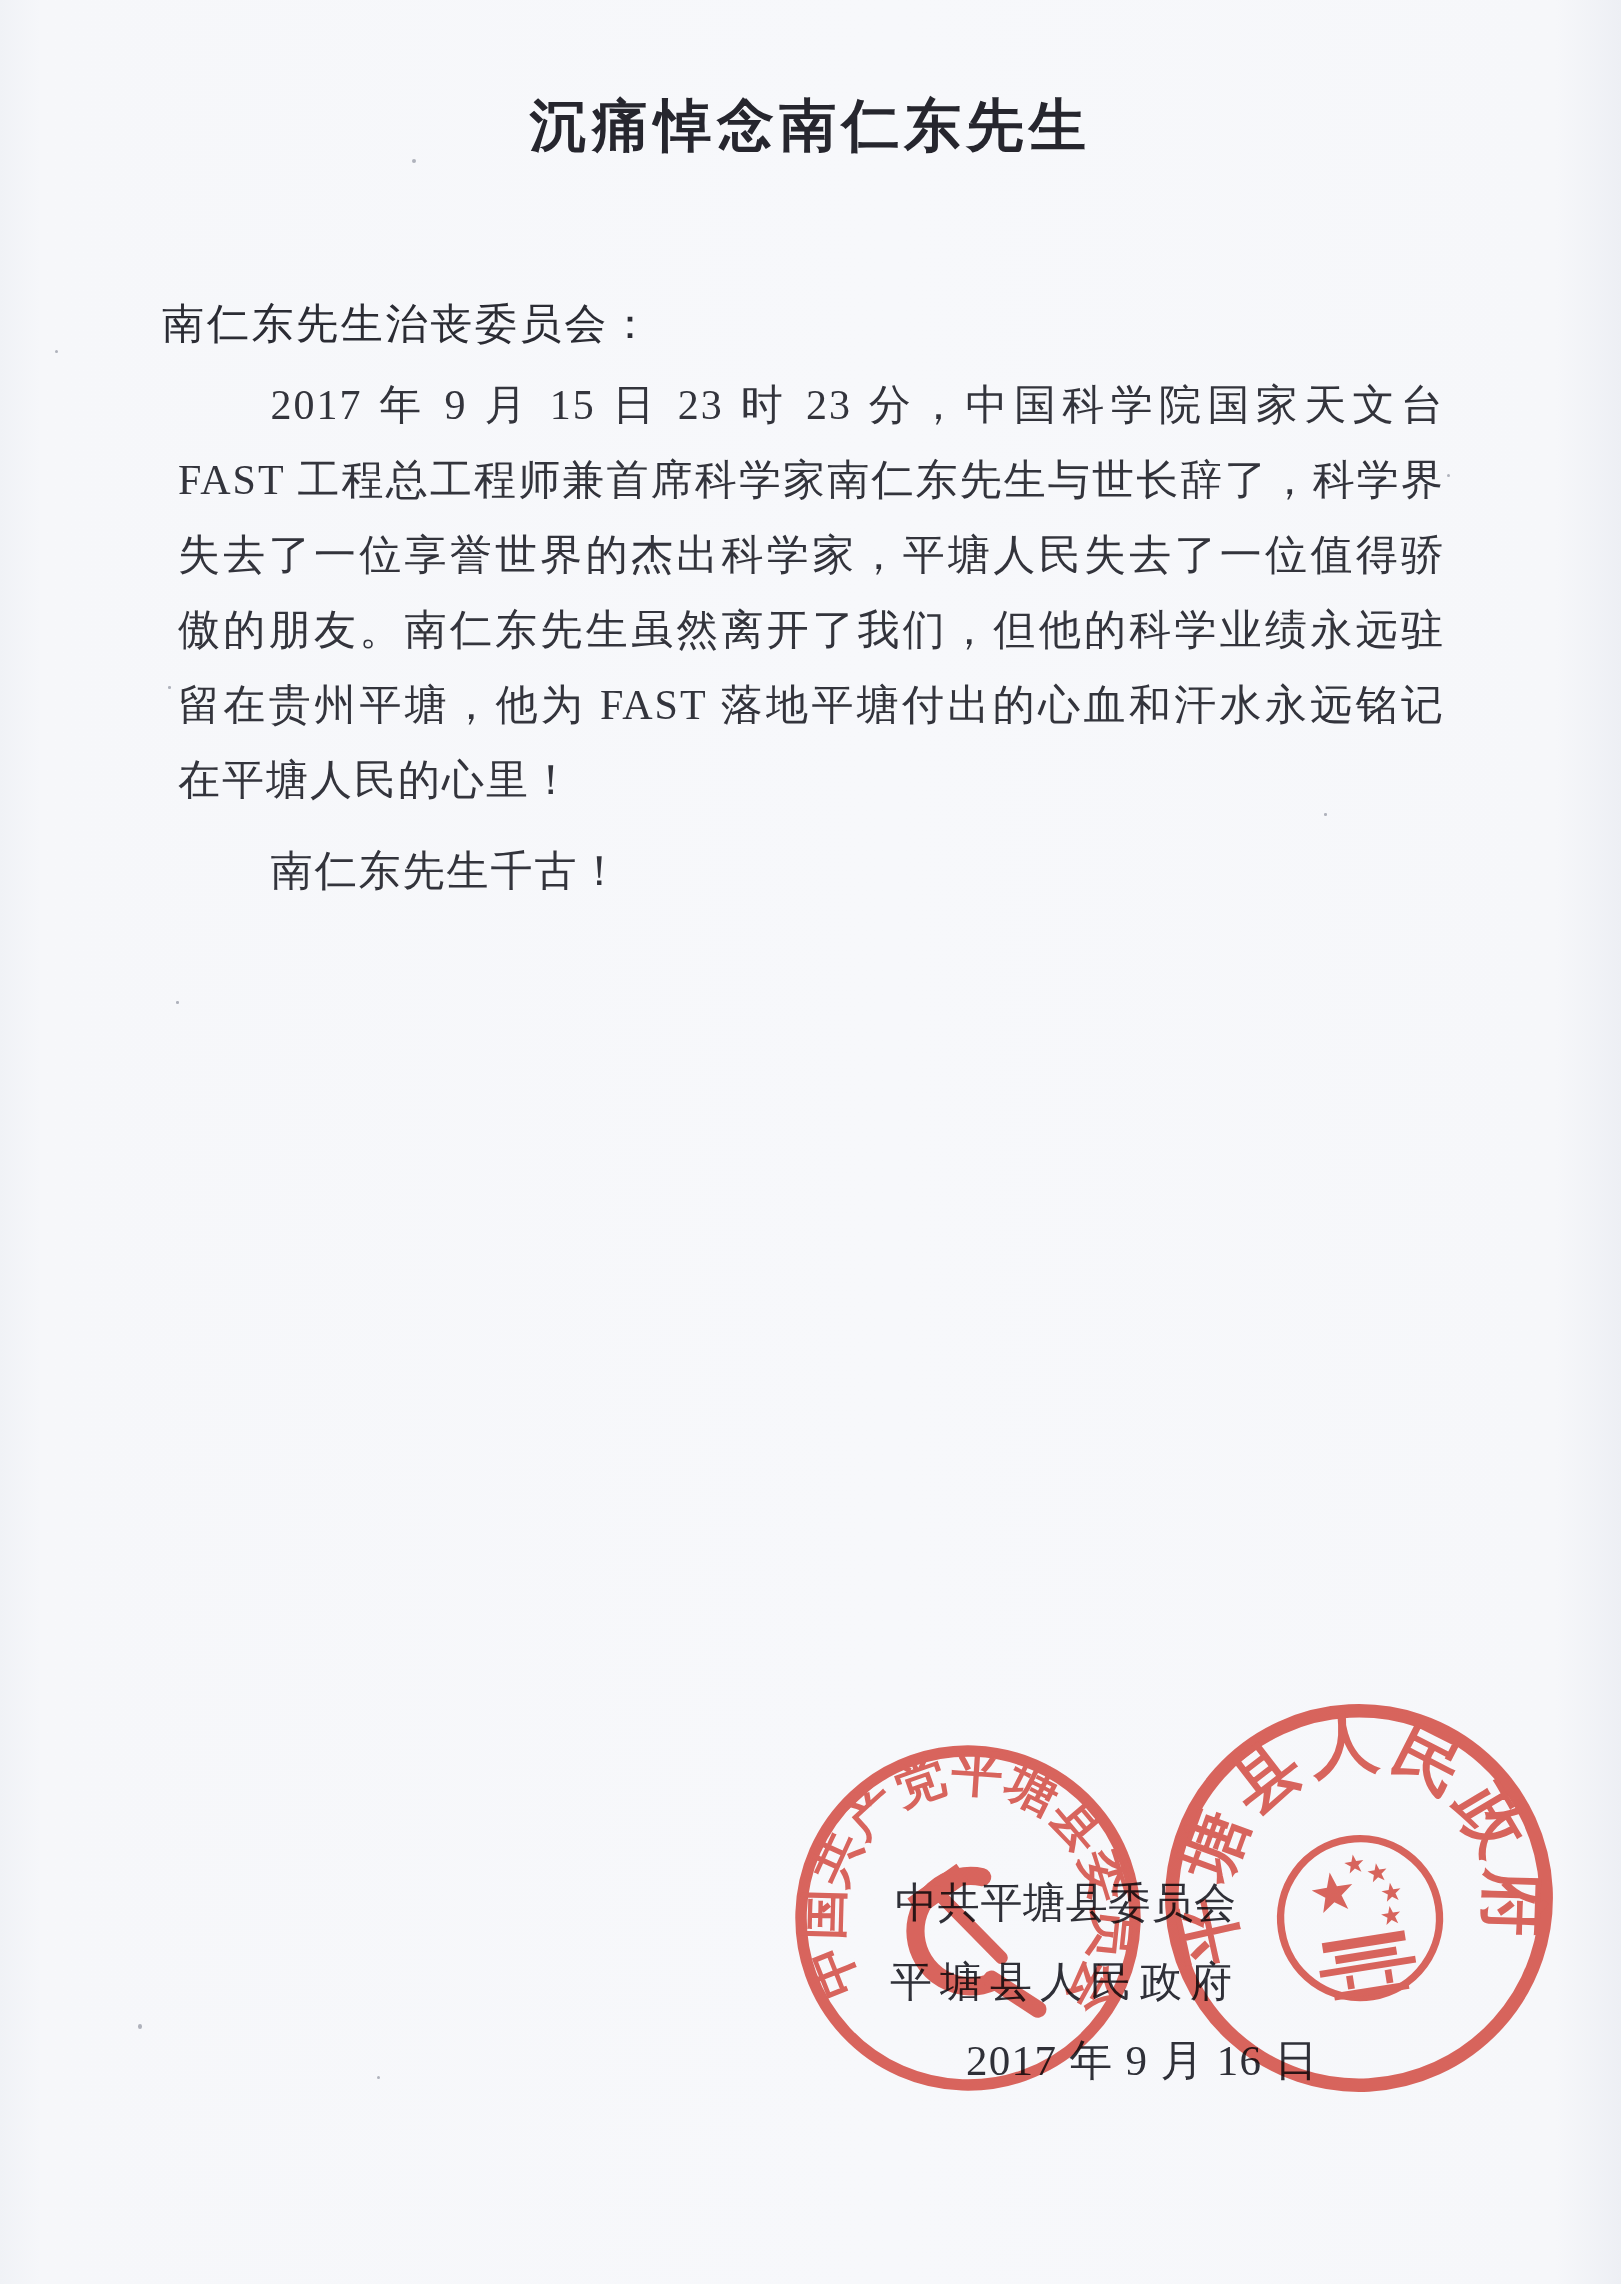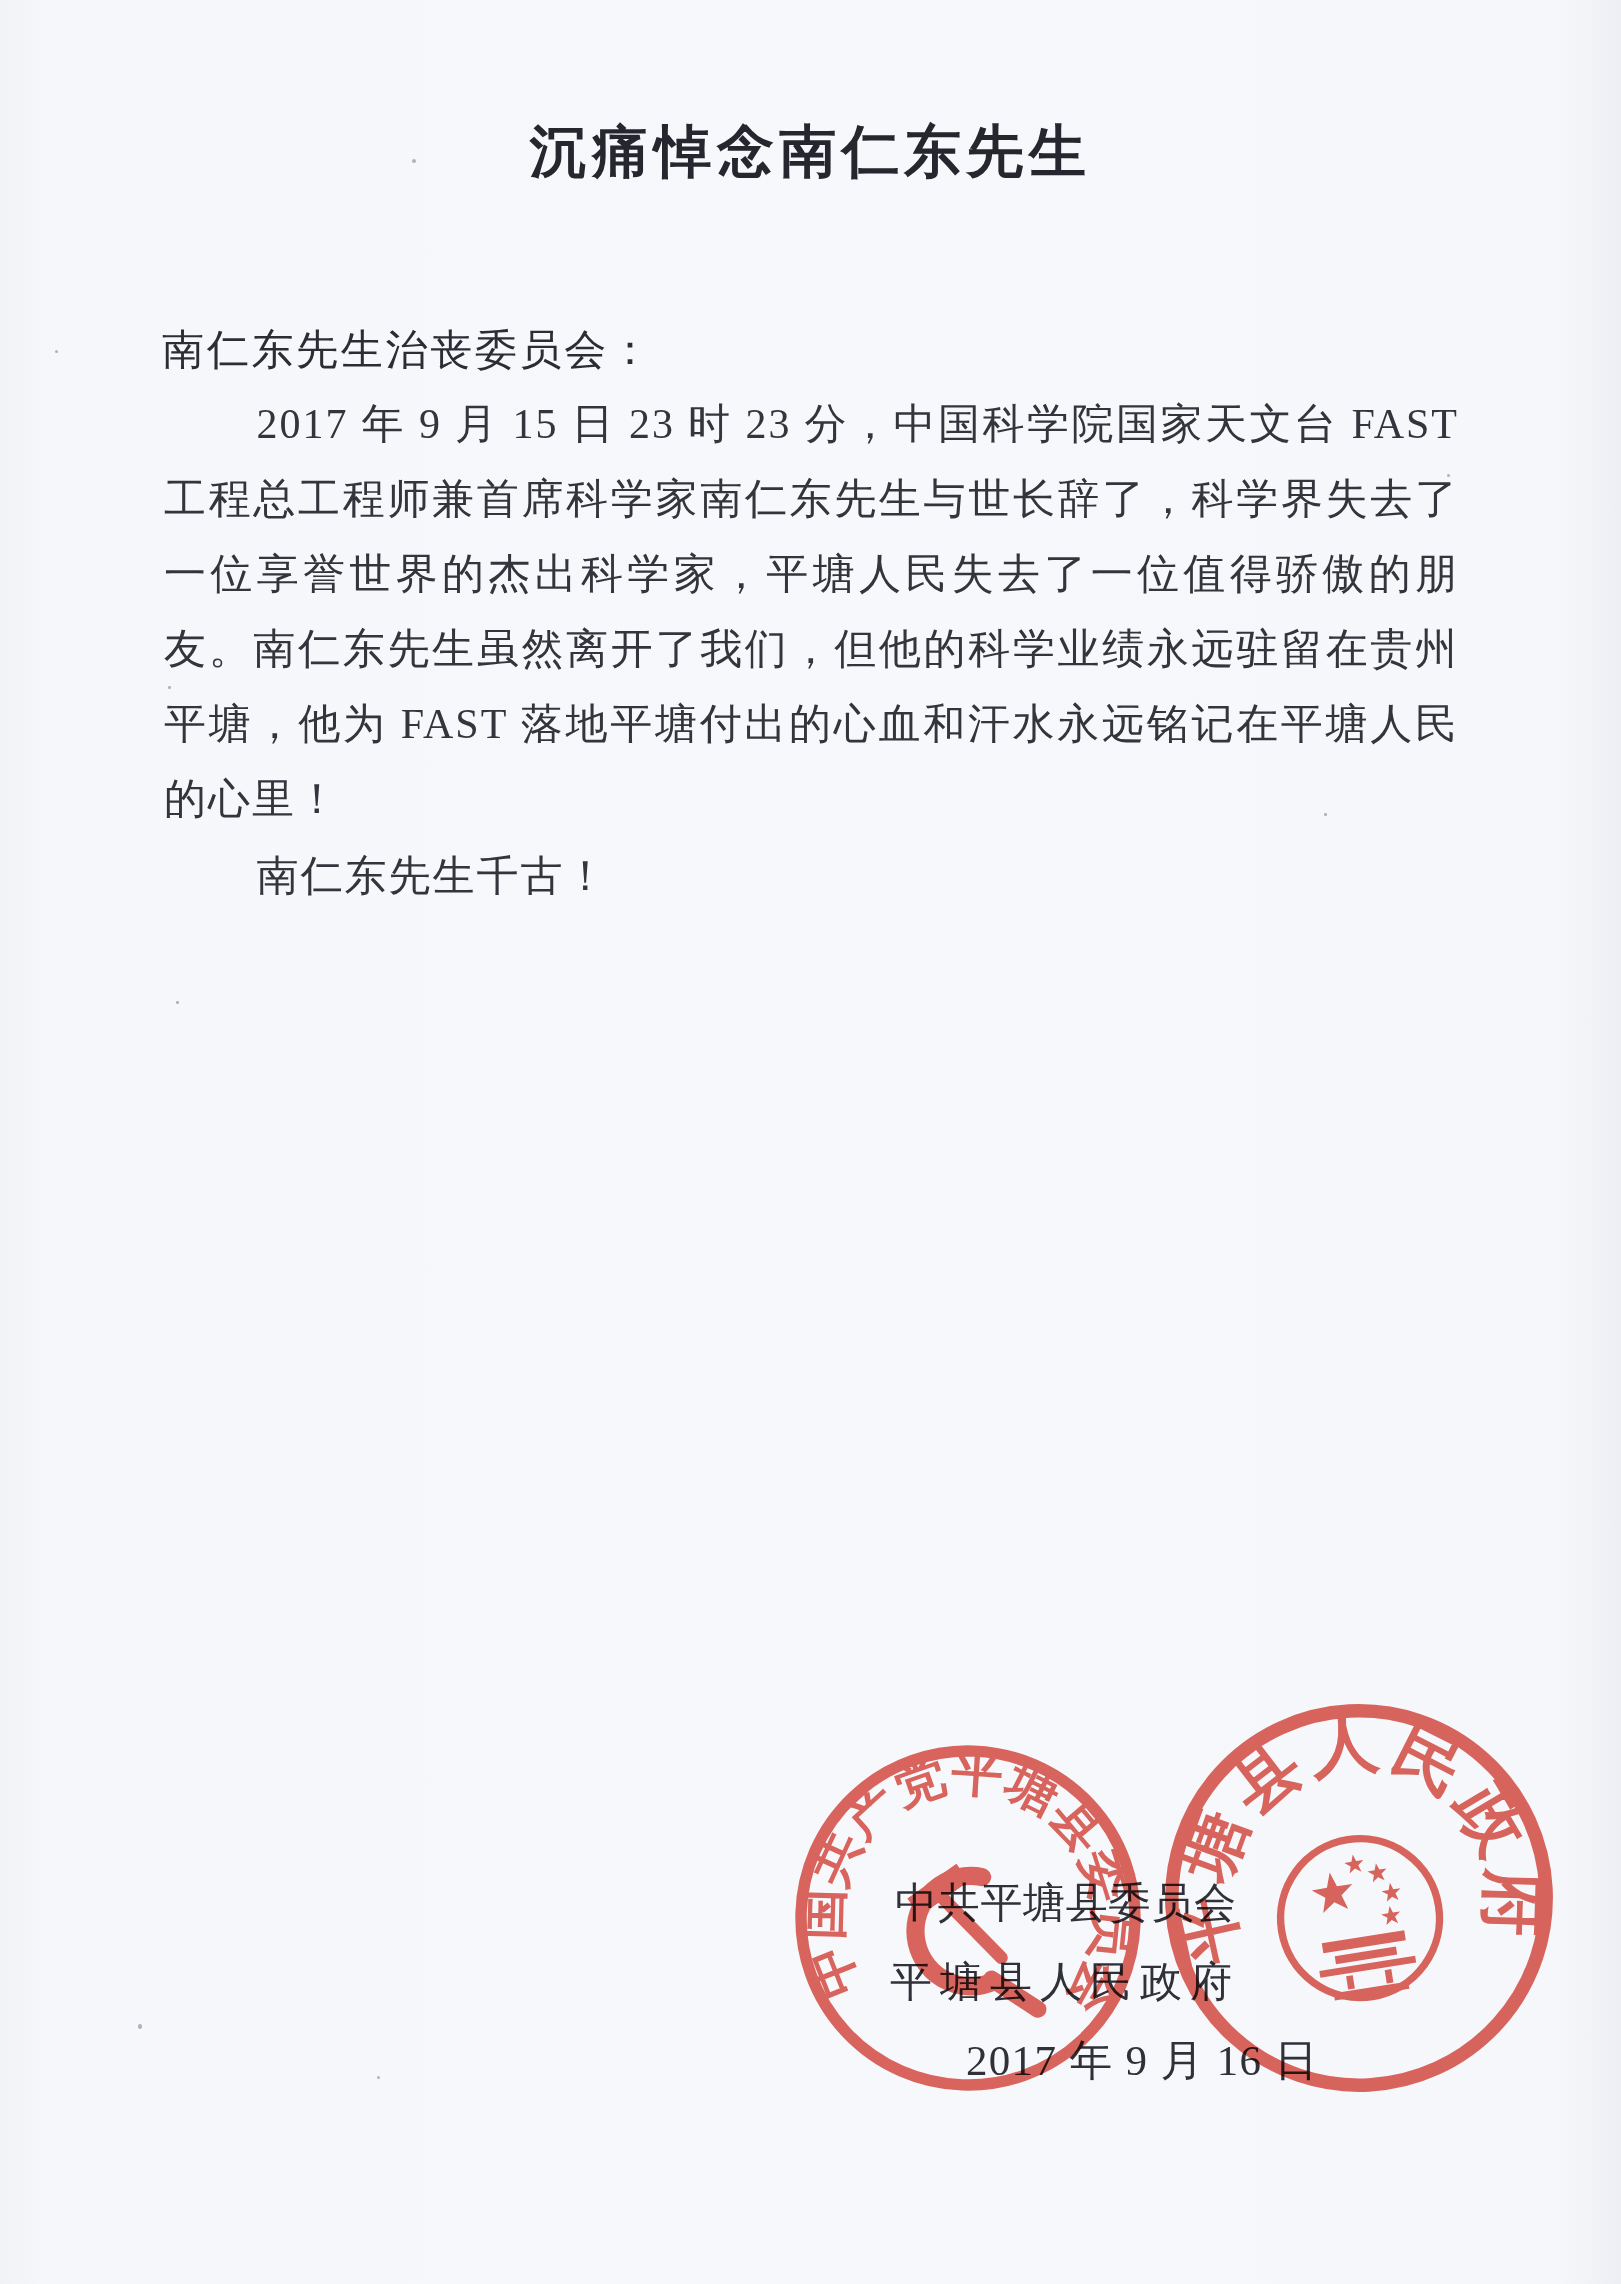--- a/index.html
+++ b/index.html
@@ -8,42 +8,42 @@
     width:1621px;height:2284px;
     margin:0 auto;
     background:
       linear-gradient(90deg,#f0f2f6 0%,#f6f7fa 2.5%,#f7f8fb 55%,#f6f7fa 96%,#edeff4 100%);
     overflow:hidden;
     color:#33343c;
     font-family:"Liberation Serif","DejaVu Serif",serif;
   }
   .title{
     margin:0;
-    padding-top:120px;
+    padding-top:94px;
     text-align:center;
     font-family:"Liberation Sans","DejaVu Sans",sans-serif;
     font-size:57px;
     font-weight:700;
     letter-spacing:5.4px;
     line-height:1.1;
     color:#26262e;
   }
   .salutation{
     margin:139px 0 0 162px;
     font-family:"Liberation Sans","DejaVu Sans",sans-serif;
     font-size:42px;
     font-weight:400;
     letter-spacing:2.7px;
     color:#2b2c34;
   }
   .body{
     margin:9.4px 160px 0 162px;
   }
   .para{
-    margin:2px;
+    margin:16px;
     font-size:42px;
     line-height:75px;
     letter-spacing:2px;
     text-align:justify;
     text-justify:inter-ideograph;
     text-indent:2.2em;
     color:#33343c;
   }
   .sig{
     position:absolute;

